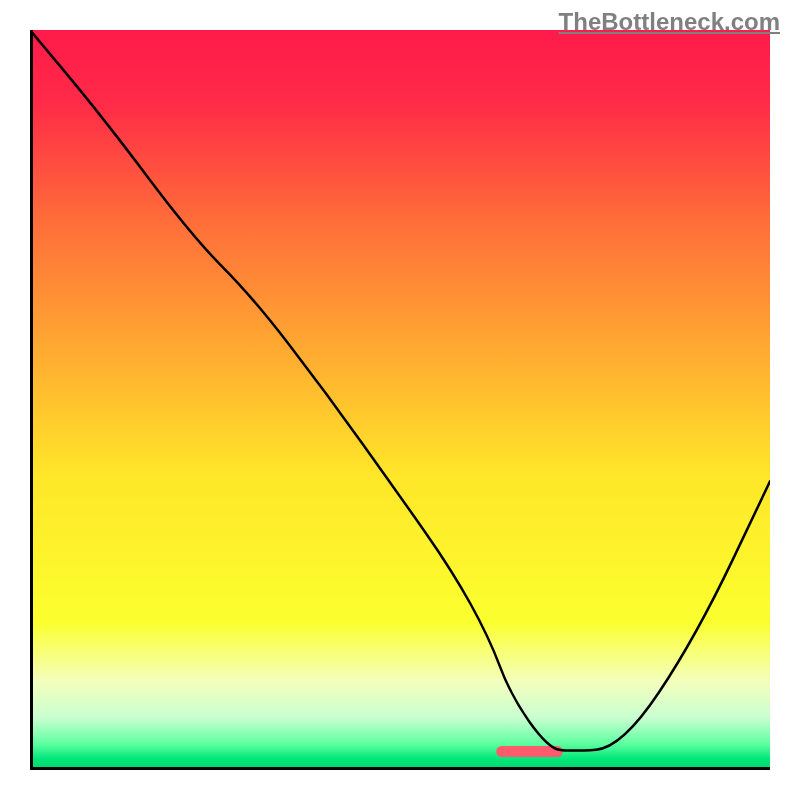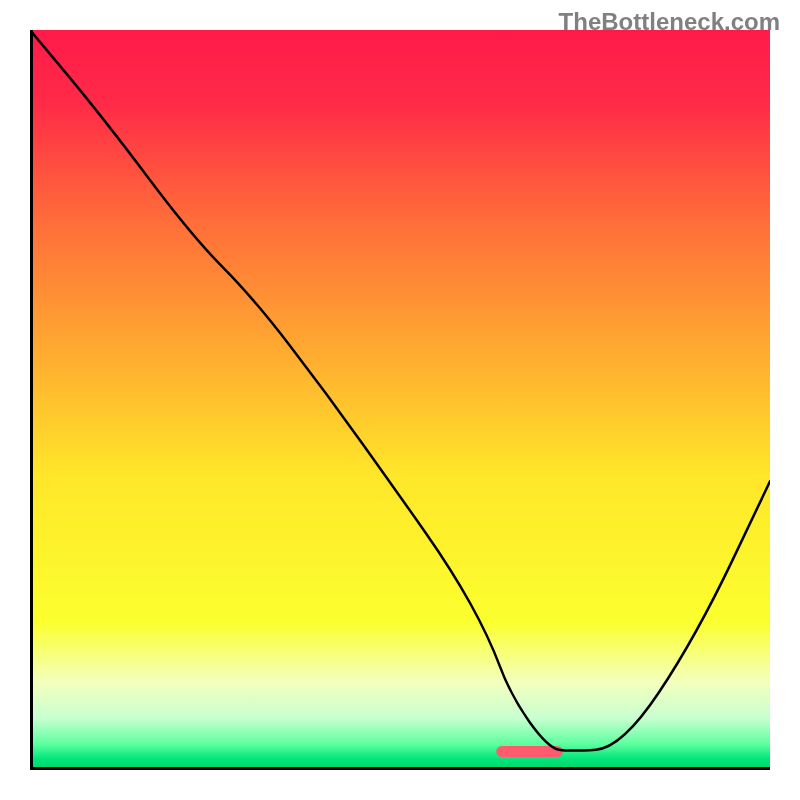--- a/index.html
+++ b/index.html
@@ -16,20 +16,21 @@
     height: 800px;
   }
   .watermark {
     position: absolute;
     top: 8px;
     right: 20px;
     font-size: 24px;
     font-weight: bold;
     color: #808080;
     z-index: 10;
+    text-decoration: underline;
   }
   .chart-area {
     position: absolute;
     left: 30px;
     top: 30px;
     width: 740px;
     height: 740px;
   }
   svg {
     display: block;

